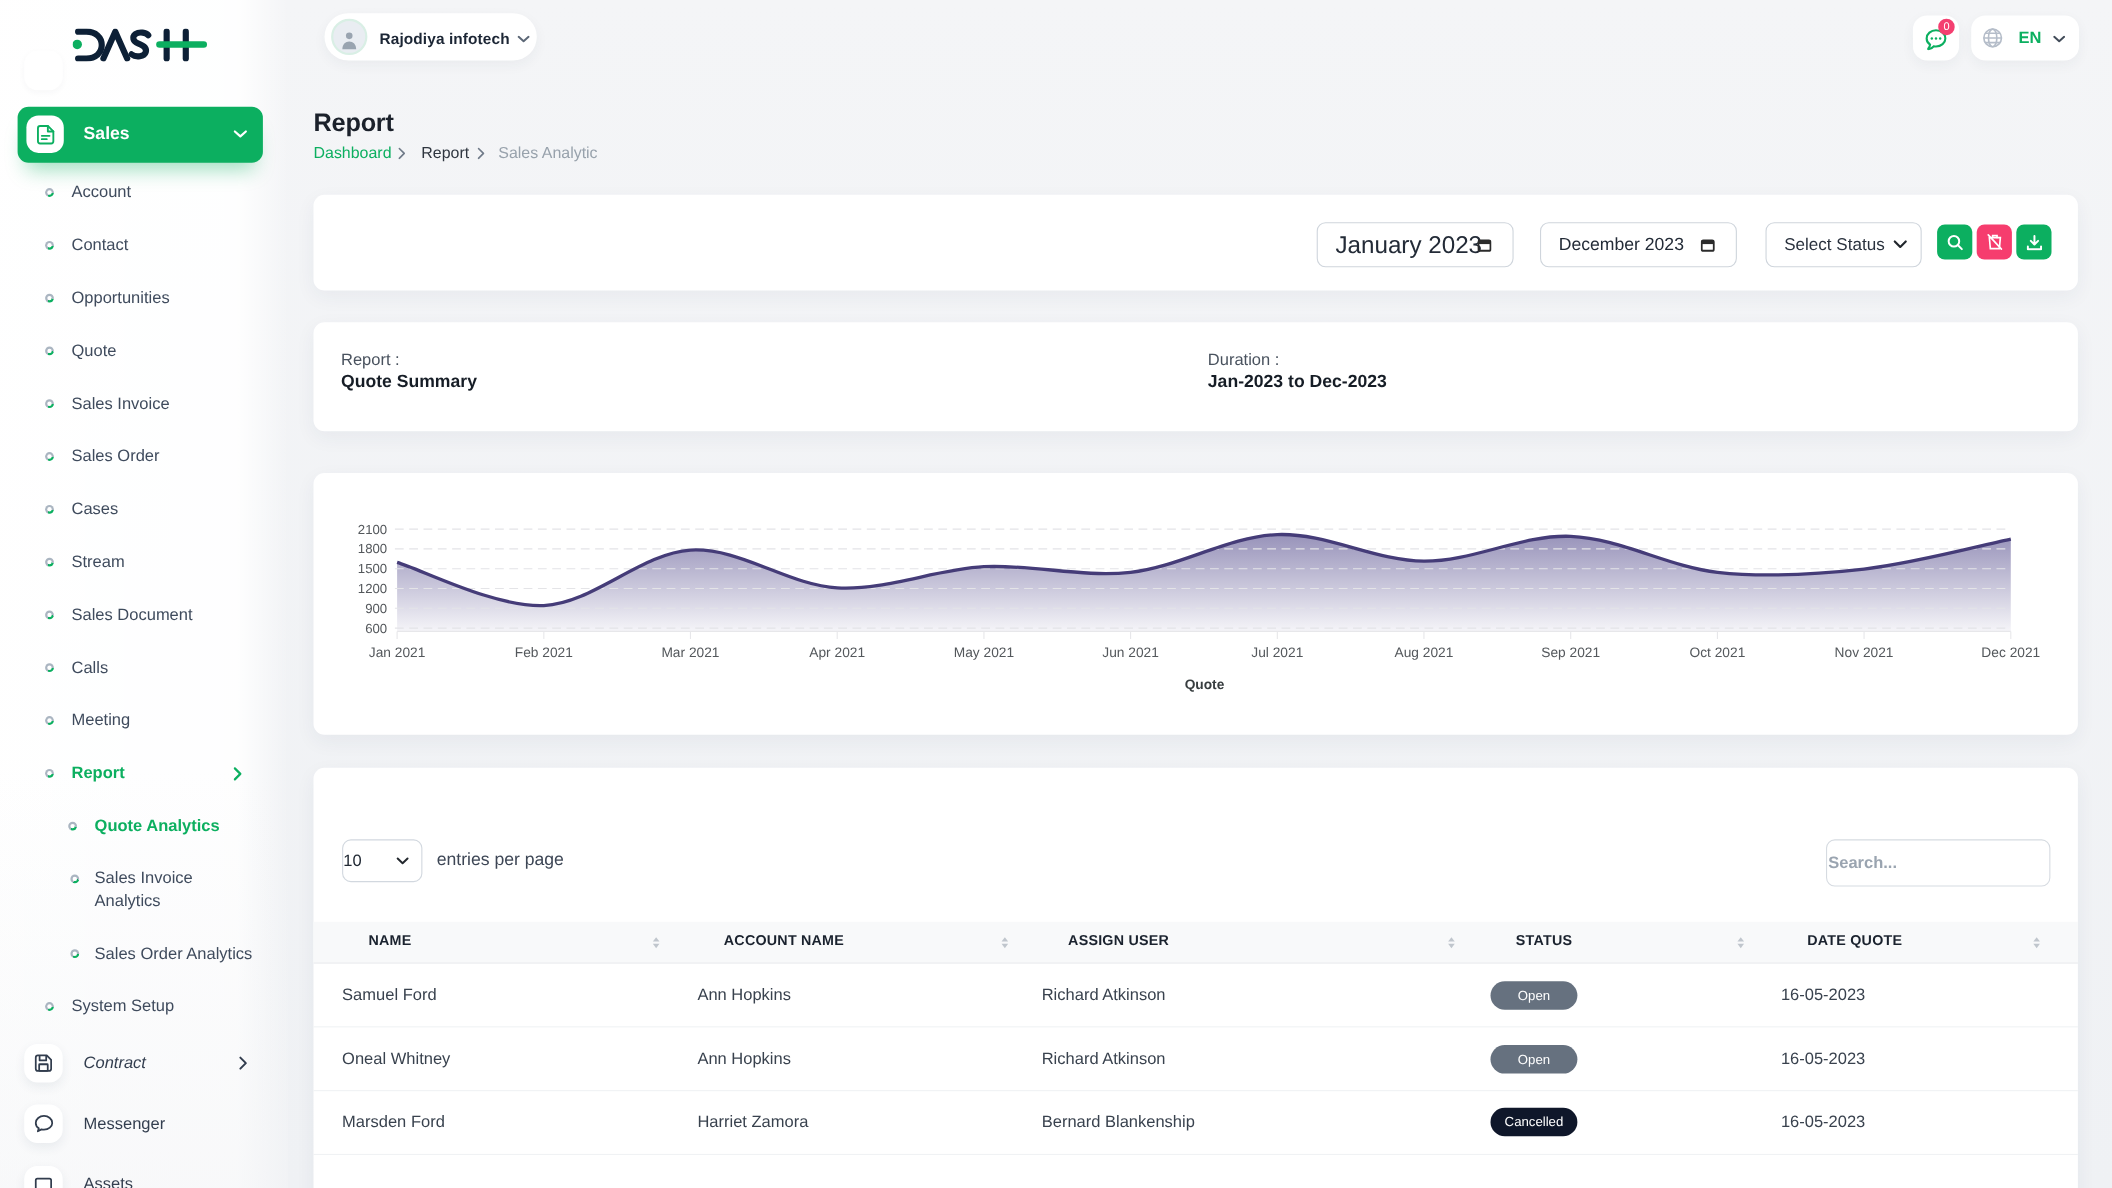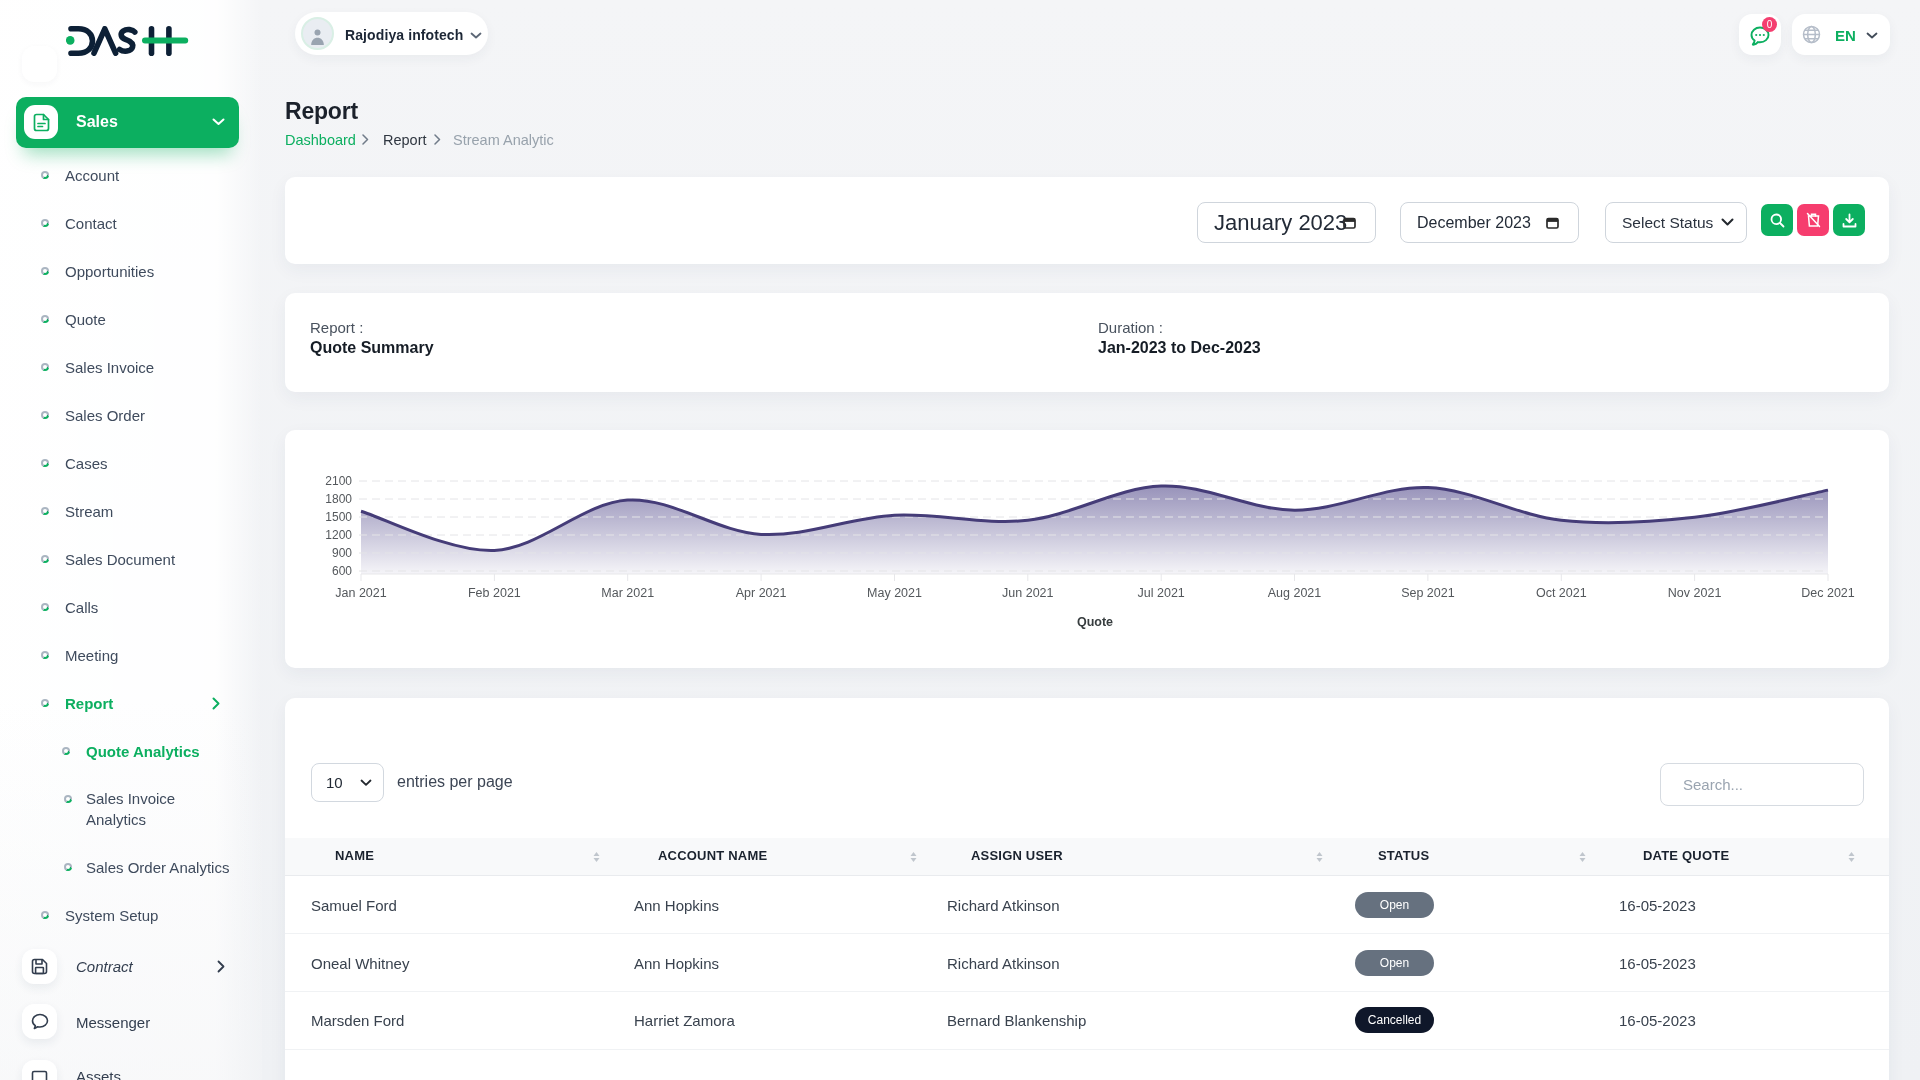--- a/index.html
+++ b/index.html
@@ -151,21 +151,21 @@
 
 <div class="abs" style="left:285px;top:98px;font-size:23px;font-weight:700;color:#1b212b;letter-spacing:-.2px;">Report</div>
 <div class="abs" style="left:285px;top:140px;transform:translateY(-50%);font-size:14.5px;color:#0caf60;">Dashboard</div>
 <svg class="abs" style="left:362px;top:134px;" width="7" height="11" viewBox="0 0 7 11" fill="none">
     <path d="M1 1 L5.5 5.5 L1 10" stroke="#707b89" stroke-width="1.5" stroke-linecap="round" stroke-linejoin="round"></path>
   </svg>
 <div class="abs" style="left:383px;top:140px;transform:translateY(-50%);font-size:14.5px;color:#2f3640;">Report</div>
 <svg class="abs" style="left:434px;top:134px;" width="7" height="11" viewBox="0 0 7 11" fill="none">
     <path d="M1 1 L5.5 5.5 L1 10" stroke="#707b89" stroke-width="1.5" stroke-linecap="round" stroke-linejoin="round"></path>
   </svg>
-<div class="abs" style="left:453px;top:140px;transform:translateY(-50%);font-size:14.5px;color:#98a2ac;">Stream Analytic</div>
+<div class="abs" style="left:453px;top:140px;transform:translateY(-50%);font-size:14.5px;color:#98a2ac;">Sales Analytic</div>
 
 <div class="card" style="left:285px;top:177px;width:1604px;height:87px;"></div>
 <div class="inpt" style="left:1197px;top:202px;width:179px;height:41px;">
 <span style="margin-left:16px;font-size:22px;color:#232b37;">January 2023</span>
 <svg style="position:absolute;right:19px;" width="13" height="12" viewBox="0 0 13 12">
       <rect x="1" y="1.5" width="11" height="9.5" rx="1.5" fill="none" stroke="#2b2b2b" stroke-width="1.7"></rect>
       <rect x="1" y="1.5" width="11" height="3.4" fill="#2b2b2b"></rect>
     </svg>
 </div>
 <div class="inpt" style="left:1400px;top:202px;width:179px;height:41px;">
@@ -260,28 +260,28 @@
       <text x="1142.9" y="167">Sep 2021</text>
       <text x="1276.3" y="167">Oct 2021</text>
       <text x="1409.6" y="167">Nov 2021</text>
       <text x="1543" y="167">Dec 2021</text>
 </g>
 <text x="810" y="196" font-size="12.5" font-weight="bold" fill="#373d3f" text-anchor="middle">Quote</text>
 </svg>
 
 <div class="card" style="left:285px;top:698px;width:1604px;height:430px;"></div>
 <div class="inpt" style="left:311px;top:763px;width:73px;height:39px;border-color:#d2d8df;">
-<span style="margin-left:14px;font-size:15px;color:#222a35;">10</span>
+<span style="font-size:15px;color:#222a35;">10</span>
 <svg style="position:absolute;right:11px;" width="12" height="8" viewBox="0 0 12 8" fill="none">
       <path d="M1.5 1.5 L6 5.8 L10.5 1.5" stroke="#23282e" stroke-width="1.8" stroke-linecap="round" stroke-linejoin="round"></path>
     </svg>
 </div>
 <div class="abs" style="left:397px;top:782px;transform:translateY(-50%);font-size:16px;color:#3d4655;">entries per page</div>
 <div class="inpt" style="left:1660px;top:763px;width:204px;height:43px;border-color:#d6dbe1;">
-<span style="margin-left:22px;font-size:15px;color:#9aa4b0;">Search...</span>
+<span style="margin-left:1px;font-size:15px;color:#9aa4b0;font-weight:bold;">Search...</span>
 </div>
 
 <div class="abs" style="left:285px;top:838px;width:1604px;height:38px;background:#f8f9fa;border-bottom:1px solid #e9ebee;"></div>
 <div class="thc" style="left:311px;top:855px;">NAME</div>
 <div class="thc" style="left:634px;top:855px;">ACCOUNT NAME</div>
 <div class="thc" style="left:947px;top:855px;">ASSIGN USER</div>
 <div class="thc" style="left:1354px;top:855px;">STATUS</div>
 <div class="thc" style="left:1619px;top:855px;">DATE QUOTE</div>
 <div class="sort" style="left:597px;top:857px;">
     <div class="up"></div>

